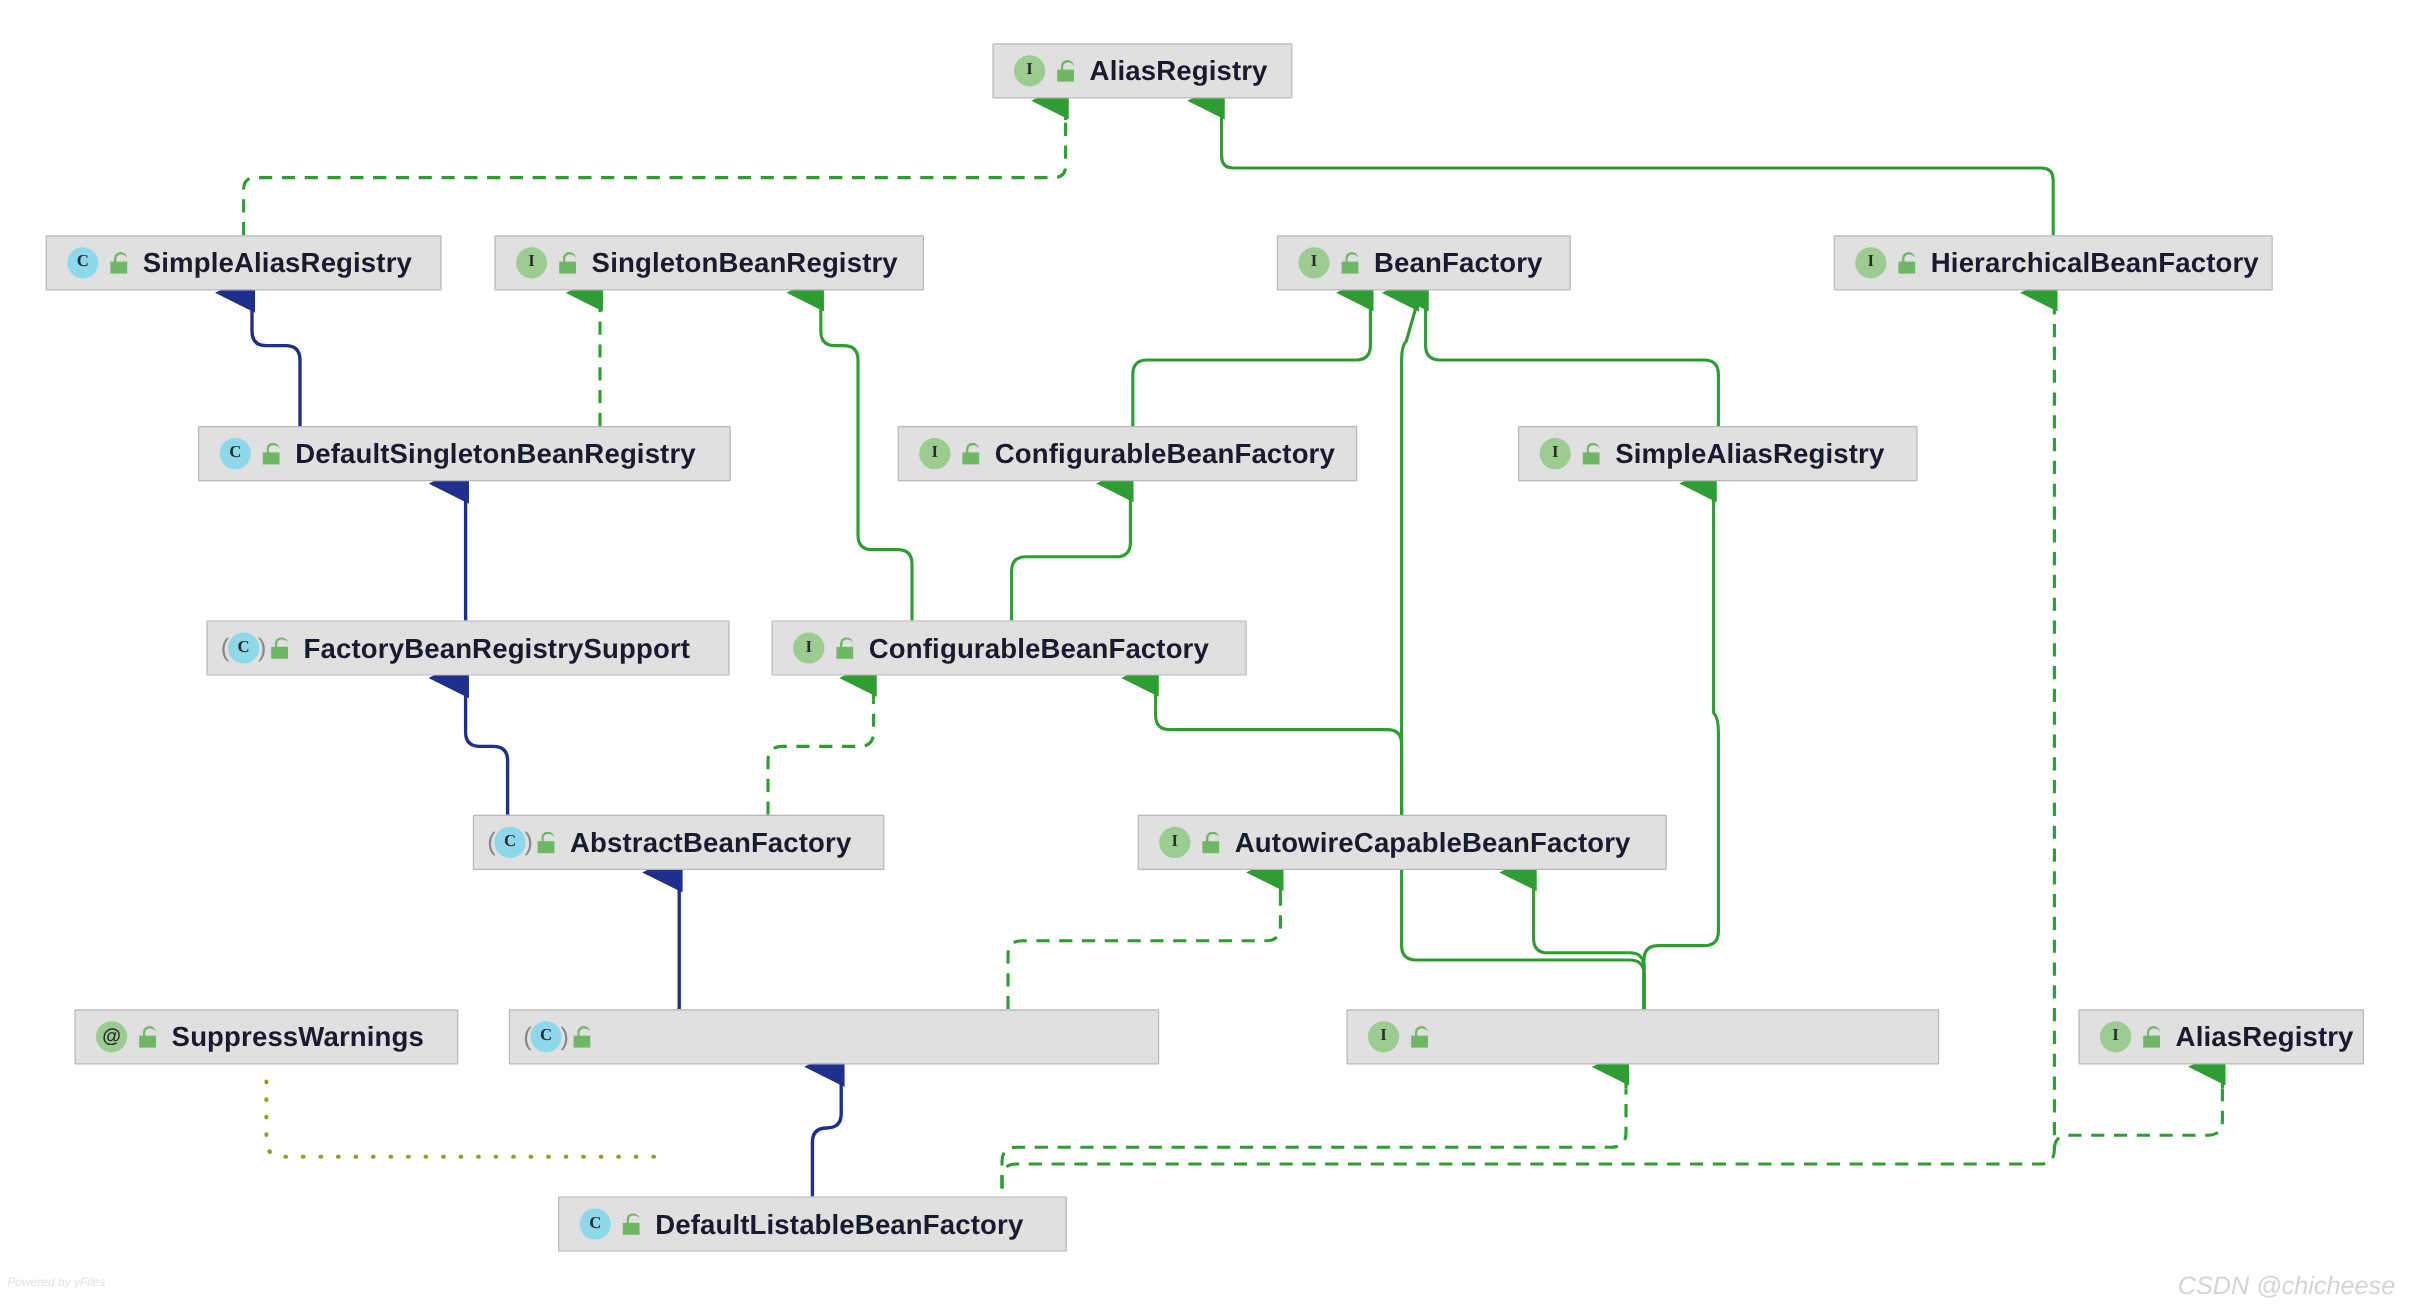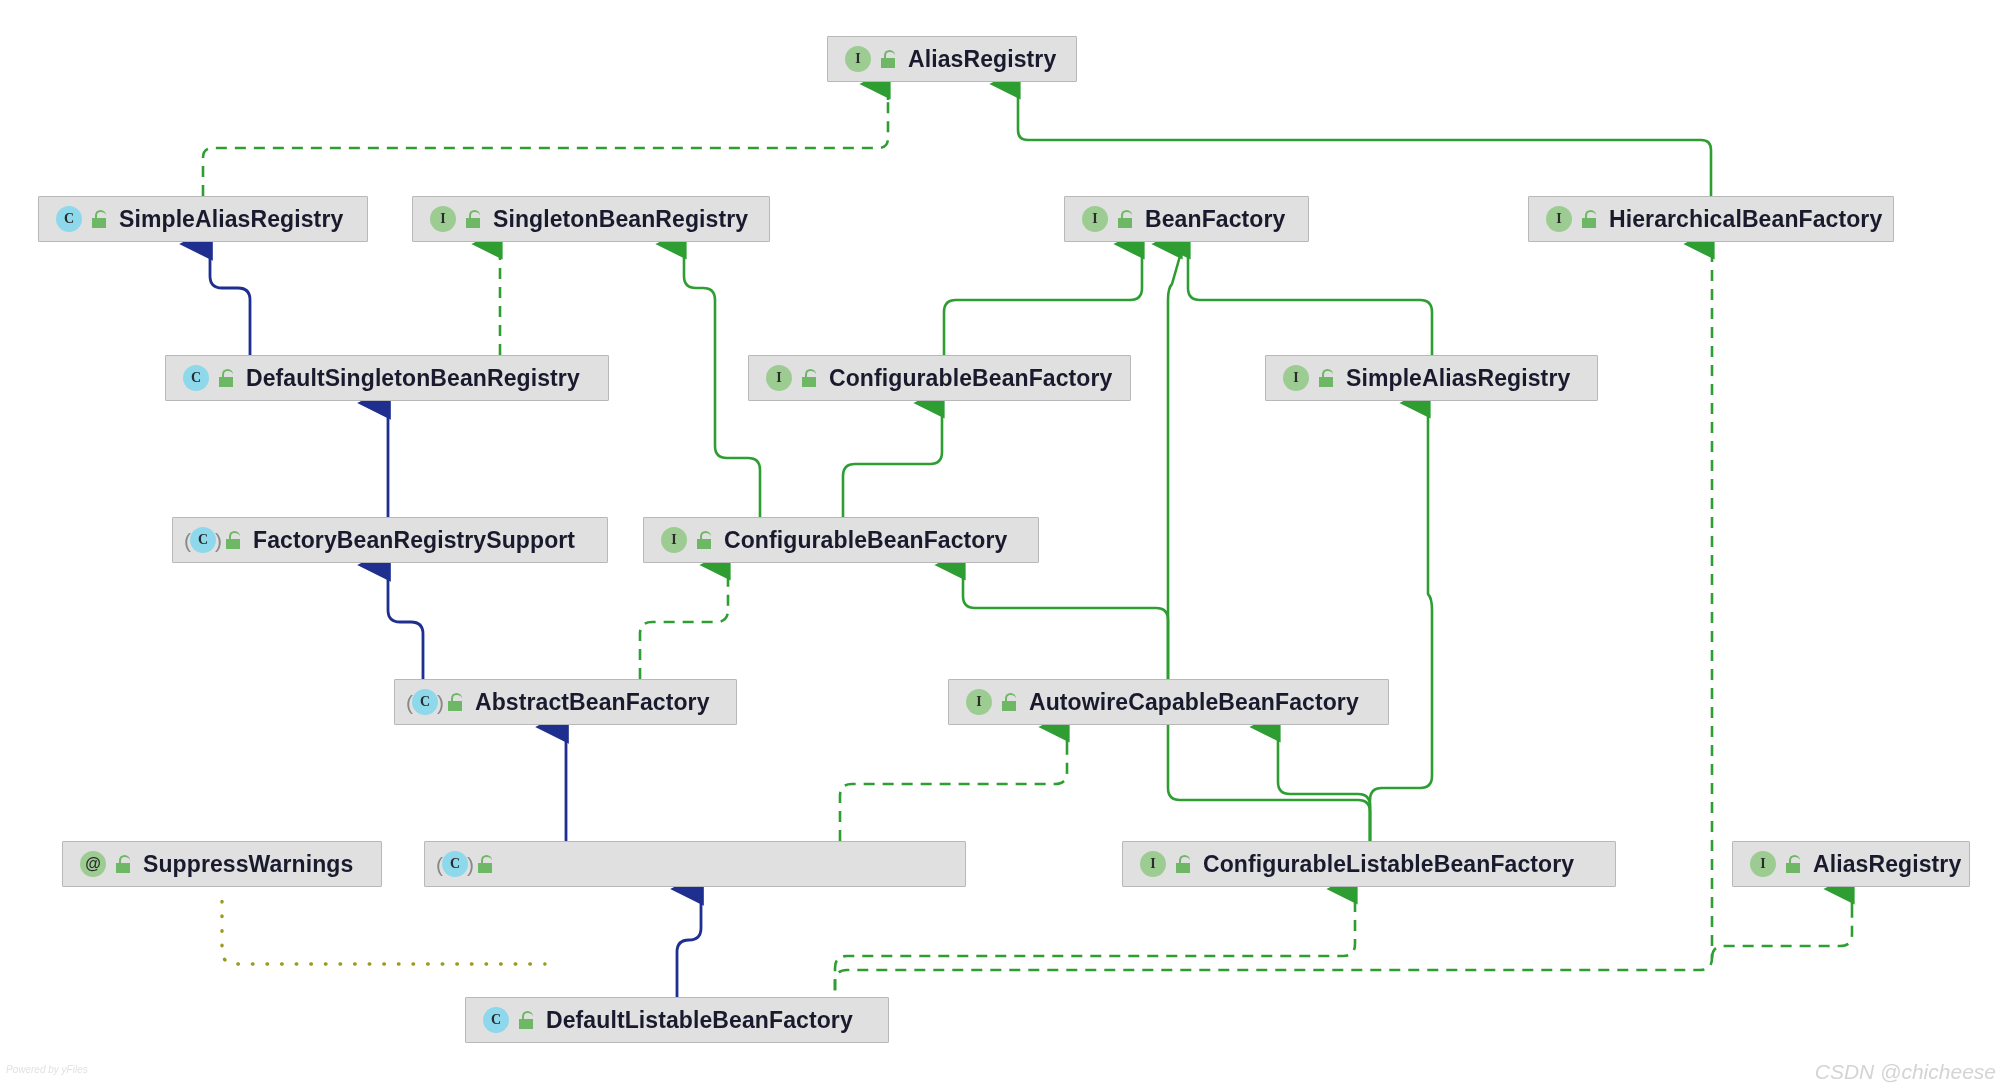--- a/index.html
+++ b/index.html
@@ -265,21 +265,20 @@
   </div>
 
   <div class="node" style="left:1122px;top:841px;width:494px;">
     <span class="badgewrap">
       <span class="badge iface">I</span>
     </span>
     <span class="lock">
       <span class="shk"></span>
         <span class="body"></span>
     </span>
-    <span class="nlabel">ConfigurableListableBeanFactory</span>
   </div>
 
   <div class="node" style="left:1732px;top:841px;width:238px;">
     <span class="badgewrap">
       <span class="badge iface">I</span>
     </span>
     <span class="lock">
       <span class="shk"></span>
         <span class="body"></span>
     </span>

